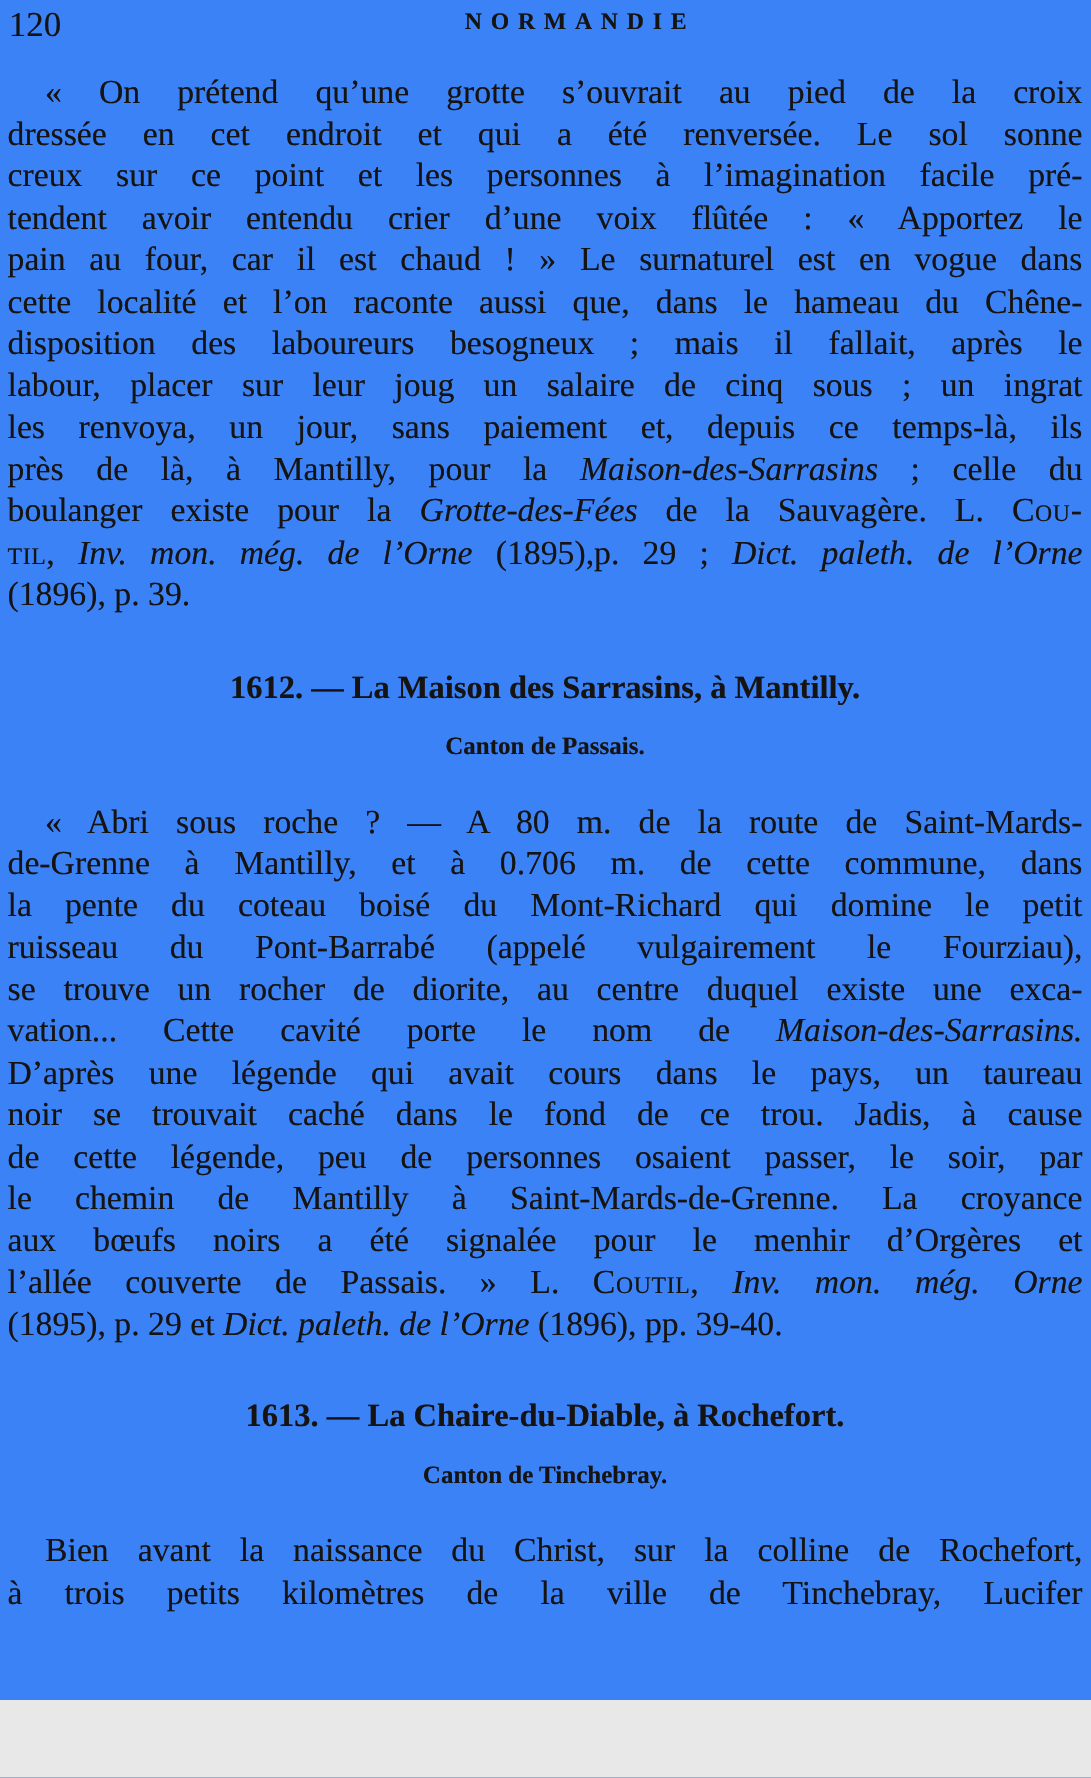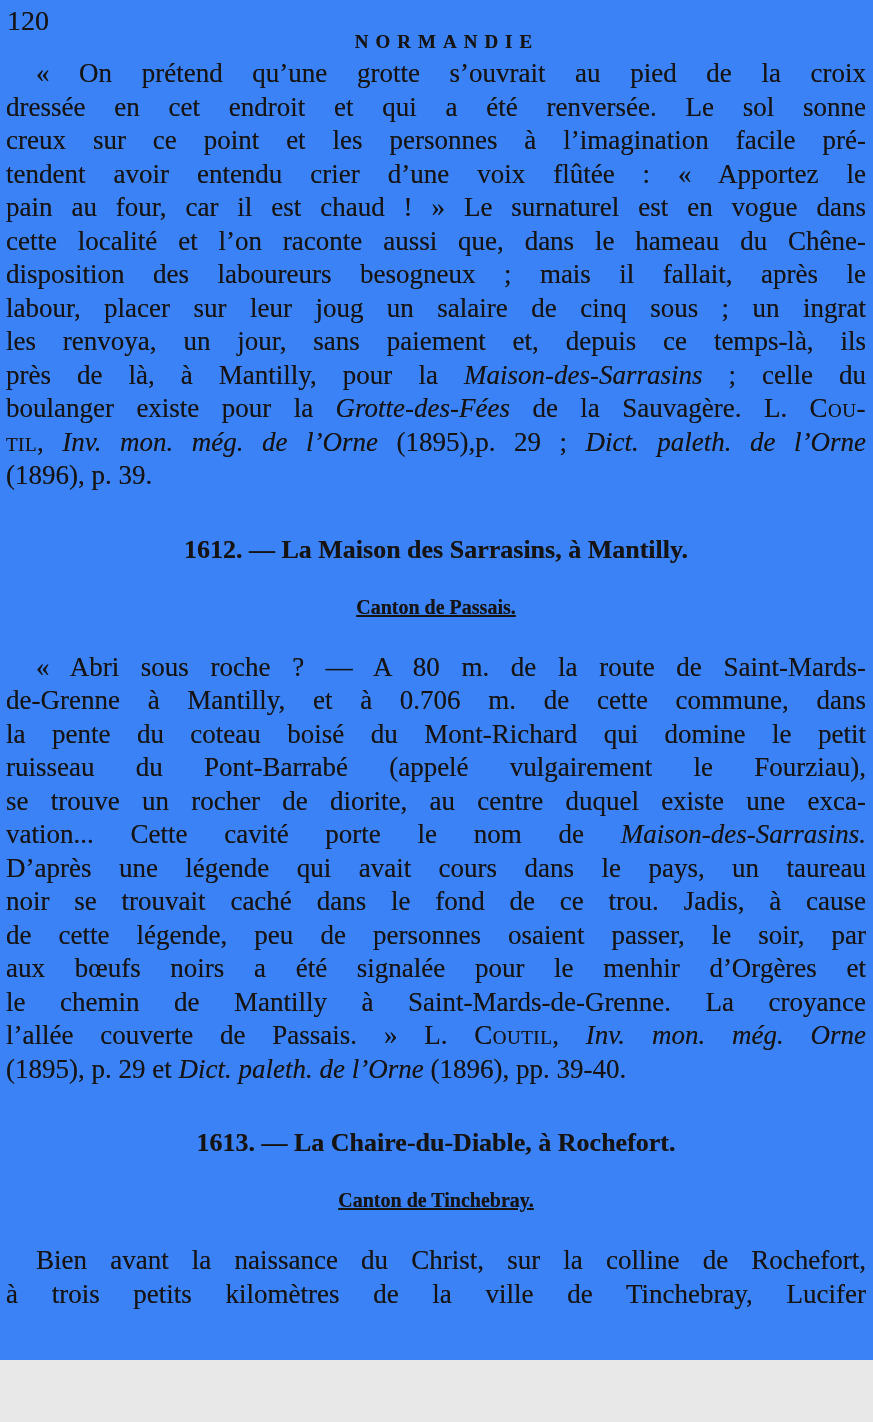--- a/index.html
+++ b/index.html
@@ -25,22 +25,22 @@
     position: absolute;
     left: 1px;
     top: 0;
     font-size: 28px;
     line-height: 30px;
   }
   #running-title {
     position: absolute;
     left: 50%;
     transform: translateX(-50%);
-    margin-left: 11px;
-    top: 25px;
+    margin-left: 28px;
+    top: 1px;
     font-size: 19px;
     line-height: 22px;
     font-weight: 700;
     letter-spacing: 7px;
     white-space: nowrap;
   }
   
   #content { position: relative; }
   .para { margin: 0; }
   #content > .para:first-child { margin-top: 21px; }
@@ -58,26 +58,25 @@
   .sc { font-variant: small-caps; letter-spacing: 0.5px; }
   
   .heading {
     margin-top: 43px;
     text-align: center;
     font-weight: 700;
     font-size: 26px;
     line-height: 28px;
   }
   .subheading {
-    margin-top: 31px;
+    margin-top: 21px;
     text-align: center;
     font-weight: 700;
     font-size: 20px;
     line-height: 24px;
-    text-decoration: underline;
   }
   .subheading + .para { margin-top: 32px; }
 </style>
 </head>
 <body>
 
 <div id="page">
   <div id="header">
     <span id="page-number">120</span>
     <span id="running-title">NORMANDIE</span>
@@ -103,22 +102,22 @@
       <div class="para">
         <div class="line line-indent"><span>« Abri sous roche ? — A 80 m. de la route de Saint-Mards-</span></div>
         <div class="line"><span>de-Grenne à Mantilly, et à 0.706 m. de cette commune, dans</span></div>
         <div class="line"><span>la pente du coteau boisé du Mont-Richard qui domine le petit</span></div>
         <div class="line"><span>ruisseau du Pont-Barrabé (appelé vulgairement le Fourziau),</span></div>
         <div class="line"><span>se trouve un rocher de diorite, au centre duquel existe une exca-</span></div>
         <div class="line"><span>vation... Cette cavité porte le nom de </span><span class="it">Maison-des-Sarrasins.</span></div>
         <div class="line"><span>D’après une légende qui avait cours dans le pays, un taureau</span></div>
         <div class="line"><span>noir se trouvait caché dans le fond de ce trou. Jadis, à cause</span></div>
         <div class="line"><span>de cette légende, peu de personnes osaient passer, le soir, par</span></div>
+        <div class="line"><span>le chemin de Mantilly à Saint-Mards-de-Grenne. La croyance</span></div>
         <div class="line"><span>aux bœufs noirs a été signalée pour le menhir d’Orgères et</span></div>
-        <div class="line"><span>le chemin de Mantilly à Saint-Mards-de-Grenne. La croyance</span></div>
         <div class="line"><span>l’allée couverte de Passais. »  L. </span><span class="sc">Coutil</span><span>, </span><span class="it">Inv. mon. még. Orne</span></div>
         <div class="line line-last"><span>(1895), p. 29 et </span><span class="it">Dict. paleth. de l’Orne</span><span> (1896), pp. 39-40.</span></div>
       </div>
       <div class="heading">1613. — La Chaire-du-Diable, à Rochefort.</div>
       <div class="subheading">Canton de Tinchebray.</div>
       <div class="para">
         <div class="line line-indent"><span>Bien avant la naissance du Christ, sur la colline de Rochefort,</span></div>
         <div class="line"><span>à trois petits kilomètres de la ville de Tinchebray, Lucifer</span></div>
       </div>
     </div>

